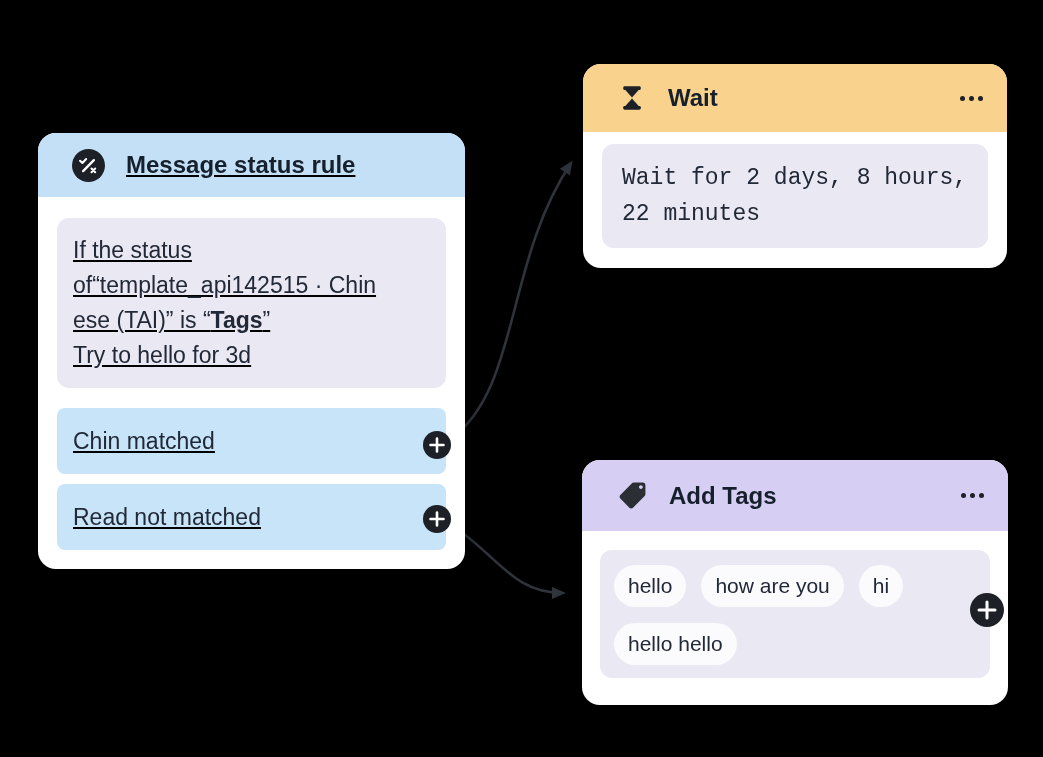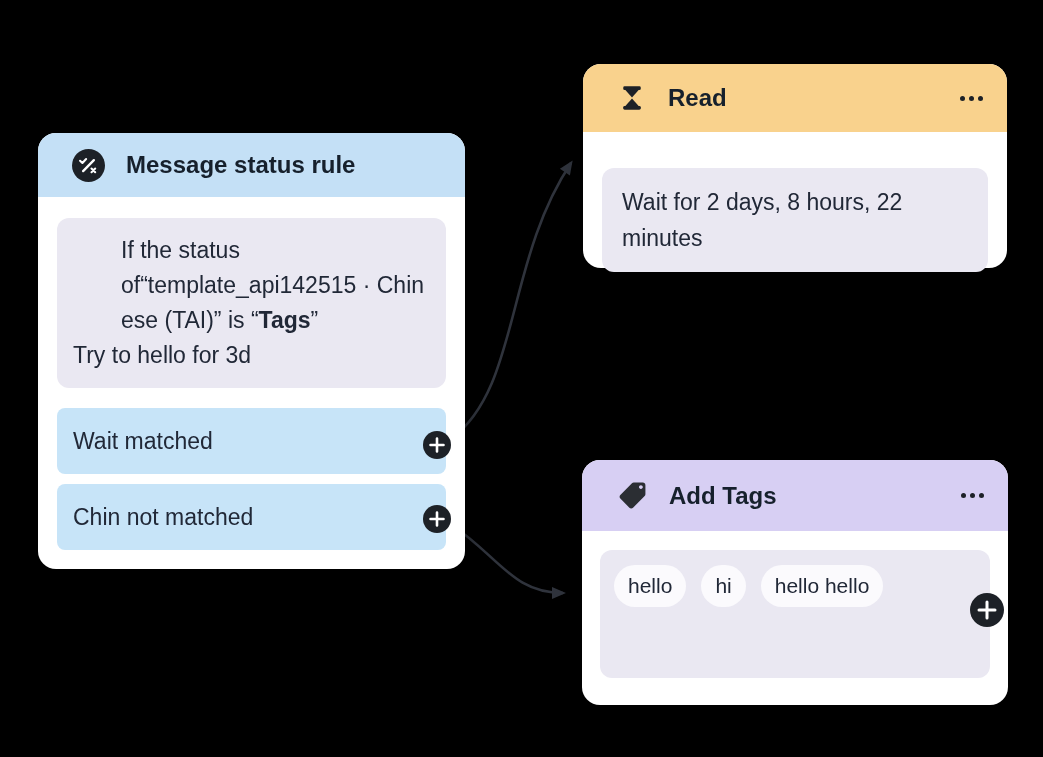--- a/index.html
+++ b/index.html
@@ -18,38 +18,38 @@
   .card{position:absolute;background:var(--card-bg);border-radius:18px;
         box-shadow:0 6px 18px rgba(0,0,0,.5);}
   .hdr{display:flex;align-items:center;border-radius:18px 18px 0 0;}
   .hdr-title{font-size:24px;font-weight:700;color:var(--title-text);}
   .dots{margin-left:auto;margin-right:22px;display:flex;gap:4px;border:0;background:transparent;cursor:pointer;padding:6px 2px;}
   .dots i{width:5px;height:5px;border-radius:50%;background:var(--icon-dark);display:block;}
 
   .panel{background:var(--panel-lavender);border-radius:12px;color:var(--body-text);}
 
   
-  .card-rule{left:38px;top:133px;width:427px;height:436px;}
+  .card-rule{left:38px;top:133px;width:427px;height:436px;text-decoration:underline;}
   .card-rule .hdr{height:64px;background:var(--header-blue);padding-left:34px;}
   .card-rule .hdr .icon-wrap{margin-right:21px;display:flex;}
   .card-rule .body{padding:21px 19px 0;}
   .cond-panel{padding:15px 16px;margin-bottom:20px;font-size:23px;line-height:35px;}
-  .cond-line{white-space:pre-line;margin-left:48px;}
+  .cond-line{white-space:pre-line;}
   .cond-line b{font-weight:700;}
   .branch{height:66px;background:var(--row-blue);border-radius:8px;margin-bottom:10px;
           display:flex;align-items:center;padding:0 16px;font-size:23px;color:var(--body-text);}
   .plus{position:absolute;border:0;background:transparent;padding:0;cursor:pointer;line-height:0;}
   .plus-row1{left:385px;top:298px;}
   .plus-row2{left:385px;top:372px;}
 
   
   .card-wait{left:583px;top:64px;width:424px;height:204px;}
   .card-wait .hdr{height:68px;background:var(--header-yellow);padding-left:35px;}
   .card-wait .hdr .icon-wrap{margin-right:22px;display:flex;}
-  .card-wait .body{padding:36px 19px 0;}
+  .card-wait .body{padding:12px 19px 0;font-family:Liberation Mono, monospace;}
   .wait-panel{padding:16px 20px;font-size:23px;line-height:36px;}
 
   
   .card-tags{left:582px;top:460px;width:426px;height:245px;}
   .card-tags .hdr{height:71px;background:var(--header-purple);padding-left:35px;}
   .card-tags .hdr .icon-wrap{margin-right:21px;display:flex;}
   .card-tags .body{padding:19px 18px 0;text-align:right;}
   .tags-panel{height:128px;padding:15px 14px;display:flex;flex-wrap:wrap;
               gap:16px 15px;align-content:flex-start;}
   .pill{height:42px;padding:0 14px;border-radius:21px;background:var(--pill-bg);
@@ -84,24 +84,24 @@
       <span class="hdr-title">Message status rule</span>
     </div>
     <div class="body">
       <div class="panel cond-panel">
         <div class="cond-line"><span>If the status
 of“template_api142515 · Chin
 ese (TAI)” is “</span><b>Tags</b><span>”</span></div>
         <div>Try to hello for 3d</div>
       </div>
       <div class="branch">
-        <span>Wait matched</span>
+        <span>Chin matched</span>
       </div>
       <div class="branch">
-        <span>Chin not matched</span>
+        <span>Read not matched</span>
       </div>
     </div>
     <button class="plus plus-row1">
       <svg width="28" height="28" viewBox="0 0 28 28">
         <circle cx="14" cy="14" r="14" fill="#1d2127"></circle>
         <path d="M14 7.5 V20.5 M7.5 14 H20.5" stroke="#fff" stroke-width="2.6" stroke-linecap="round"></path>
       </svg>
     </button>
     <button class="plus plus-row2">
       <svg width="28" height="28" viewBox="0 0 28 28">
@@ -114,21 +114,21 @@
   <div class="card card-wait">
     <div class="hdr">
       <span class="icon-wrap">
         <svg width="28" height="28" viewBox="0 0 24 24" fill="#1d2127">
           <rect x="4.5" y="2" width="15" height="3.2" rx="1.2"></rect>
           <rect x="4.5" y="18.8" width="15" height="3.2" rx="1.2"></rect>
           <path d="M6.3 5.2 h11.4 L12 11.6 Z"></path>
           <path d="M12 12.4 L17.7 18.8 H6.3 Z"></path>
         </svg>
       </span>
-      <span class="hdr-title">Read</span>
+      <span class="hdr-title">Wait</span>
       <button class="dots">
           <i></i>
           <i></i>
           <i></i>
         </button>
     </div>
     <div class="body">
       <div class="panel wait-panel">Wait for 2 days, 8 hours, 22 minutes</div>
     </div>
   </div>
@@ -145,20 +145,21 @@
       <span class="hdr-title">Add Tags</span>
       <button class="dots">
           <i></i>
           <i></i>
           <i></i>
         </button>
     </div>
     <div class="body">
       <div class="panel tags-panel">
         <span class="pill">hello</span>
+        <span class="pill">how are you</span>
         <span class="pill">hi</span>
         <span class="pill">hello hello</span>
       </div>
     </div>
     <button class="plus plus-tags">
       <svg width="34" height="34" viewBox="0 0 34 34">
         <circle cx="17" cy="17" r="17" fill="#1d2127"></circle>
         <path d="M17 9 V25 M9 17 H25" stroke="#fff" stroke-width="3" stroke-linecap="round"></path>
       </svg>
     </button>

